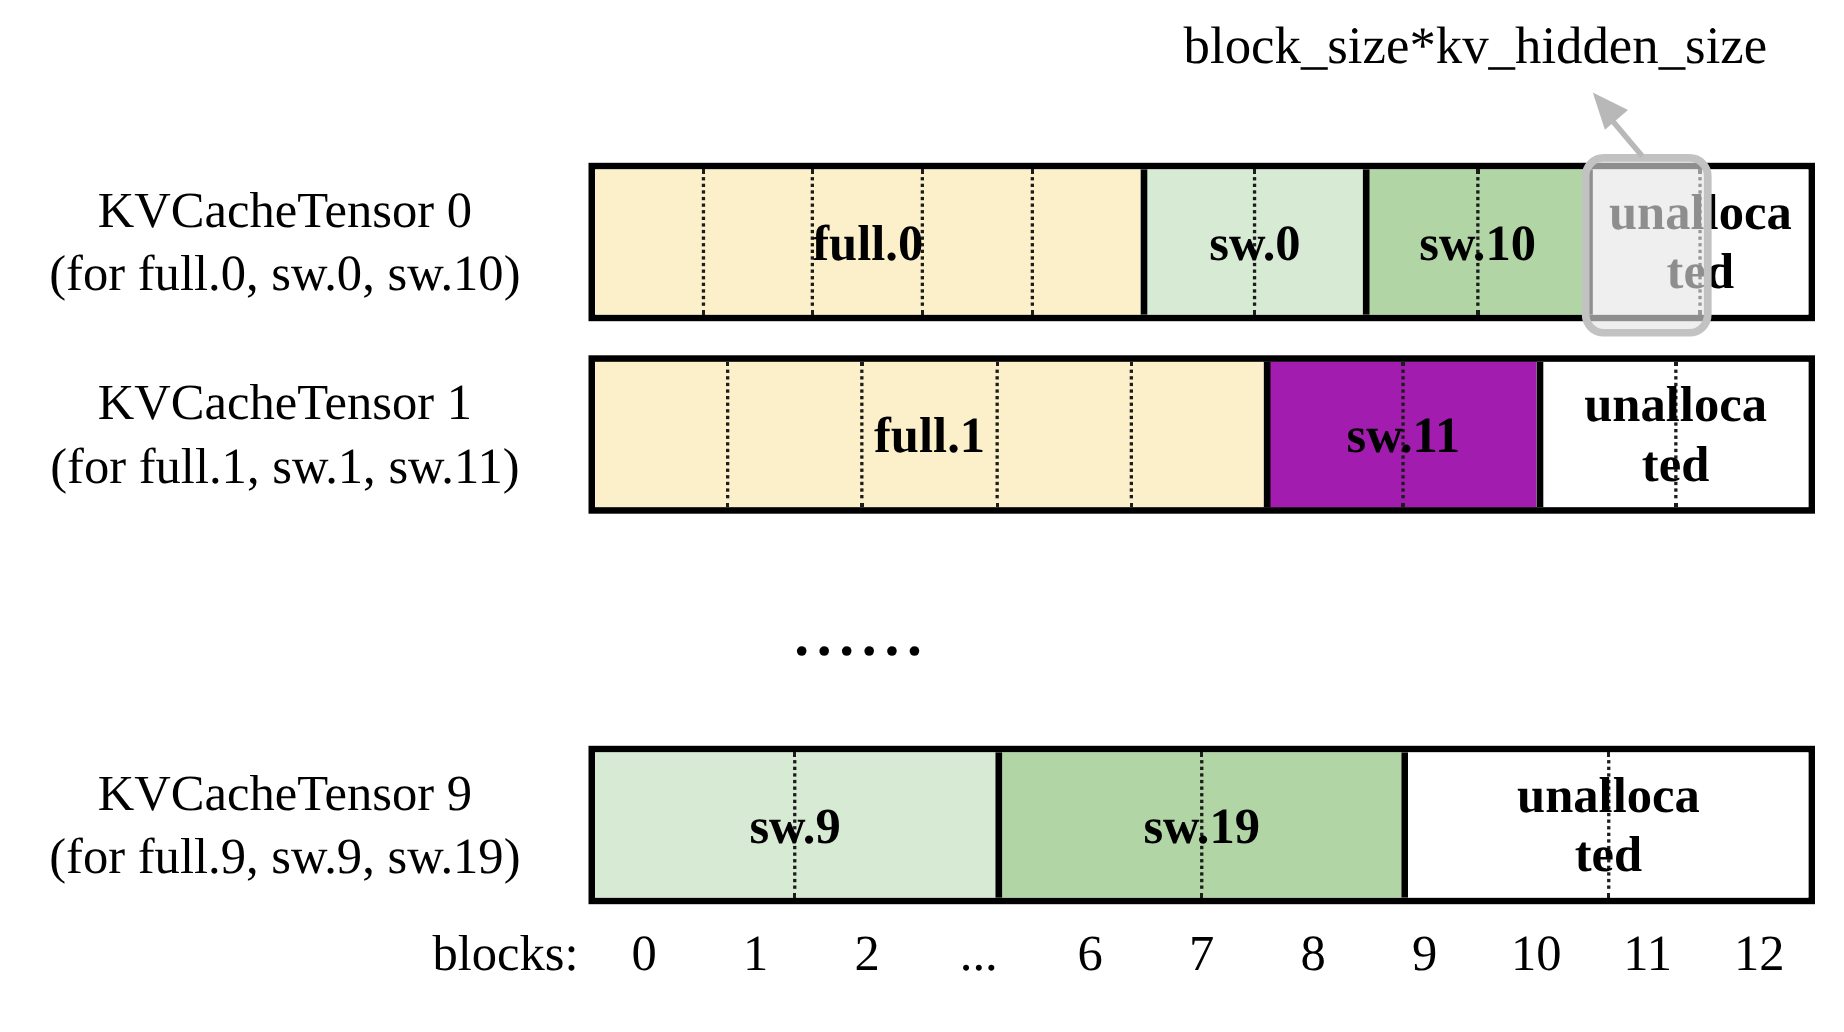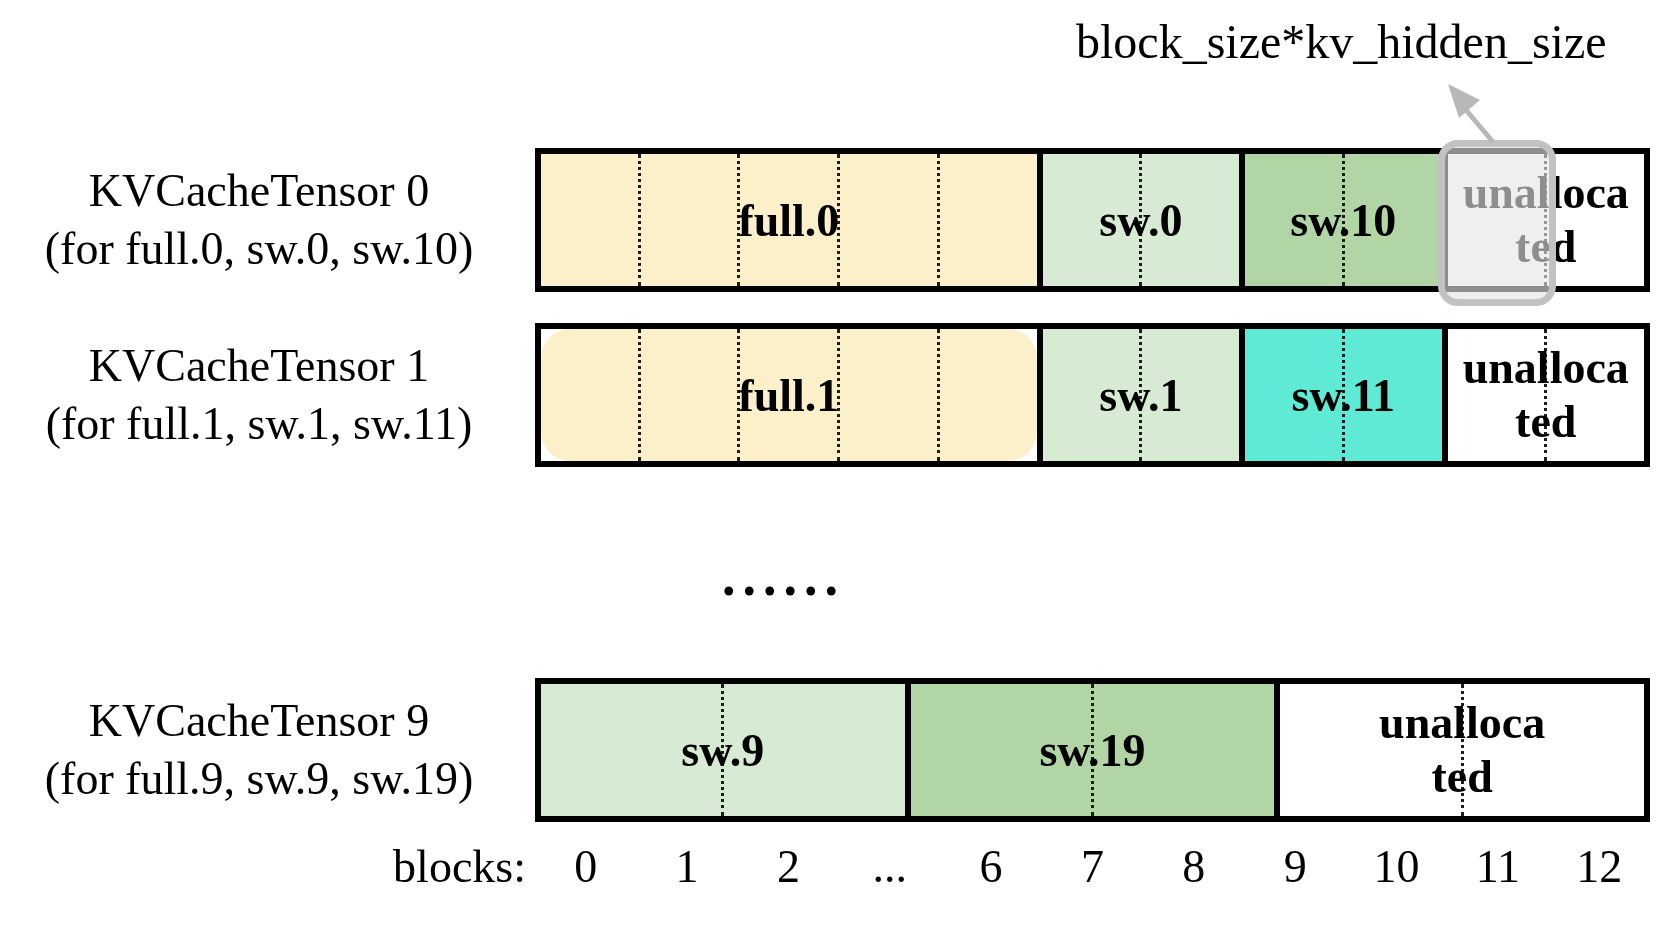--- a/index.html
+++ b/index.html
@@ -179,38 +179,31 @@
         <div class="highlight" style="border-color: rgb(194, 194, 194);"></div>
       </div>
   </div>
 
   <div class="row row-1">
     <div class="row-label">
       <div>KVCacheTensor 1</div>
       <div>(for full.1, sw.1, sw.11)</div>
     </div>
     <div class="bar" style="border-color: rgb(0, 0, 0);">
-        <div class="segment" style="flex-grow: 5; background: rgb(252, 240, 203); border-radius: 29px;">
+        <div class="segment" style="flex-grow: 5; background: rgb(252, 240, 203);">
           <div class="cell"></div>
           <div class="cell"></div>
           <div class="cell"></div>
           <div class="cell"></div>
           <div class="cell"></div>
           <div class="seg-label">
             <span>full.1</span>
           </div>
         </div>
-        <div class="segment" style="flex-grow: 2; background: rgb(215, 234, 211);">
-          <div class="cell"></div>
-          <div class="cell"></div>
-          <div class="seg-label">
-            <span>sw.1</span>
-          </div>
-        </div>
-        <div class="segment" style="flex-grow: 2; background: #5eead4;">
+        <div class="segment" style="flex-grow: 2; background: #a21caf;">
           <div class="cell"></div>
           <div class="cell"></div>
           <div class="seg-label">
             <span>sw.11</span>
           </div>
         </div>
         <div class="segment" style="flex-grow: 2; background: rgb(255, 255, 255);">
           <div class="cell"></div>
           <div class="cell"></div>
           <div class="seg-label wrap">

